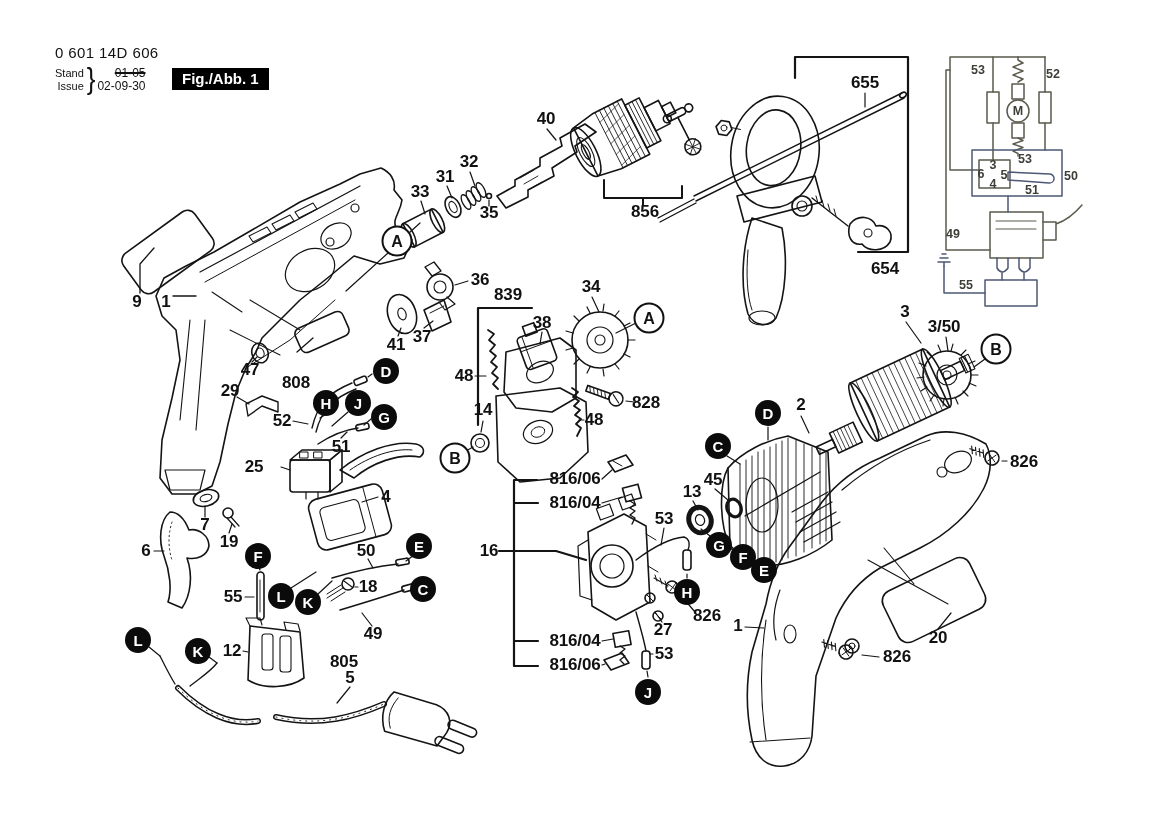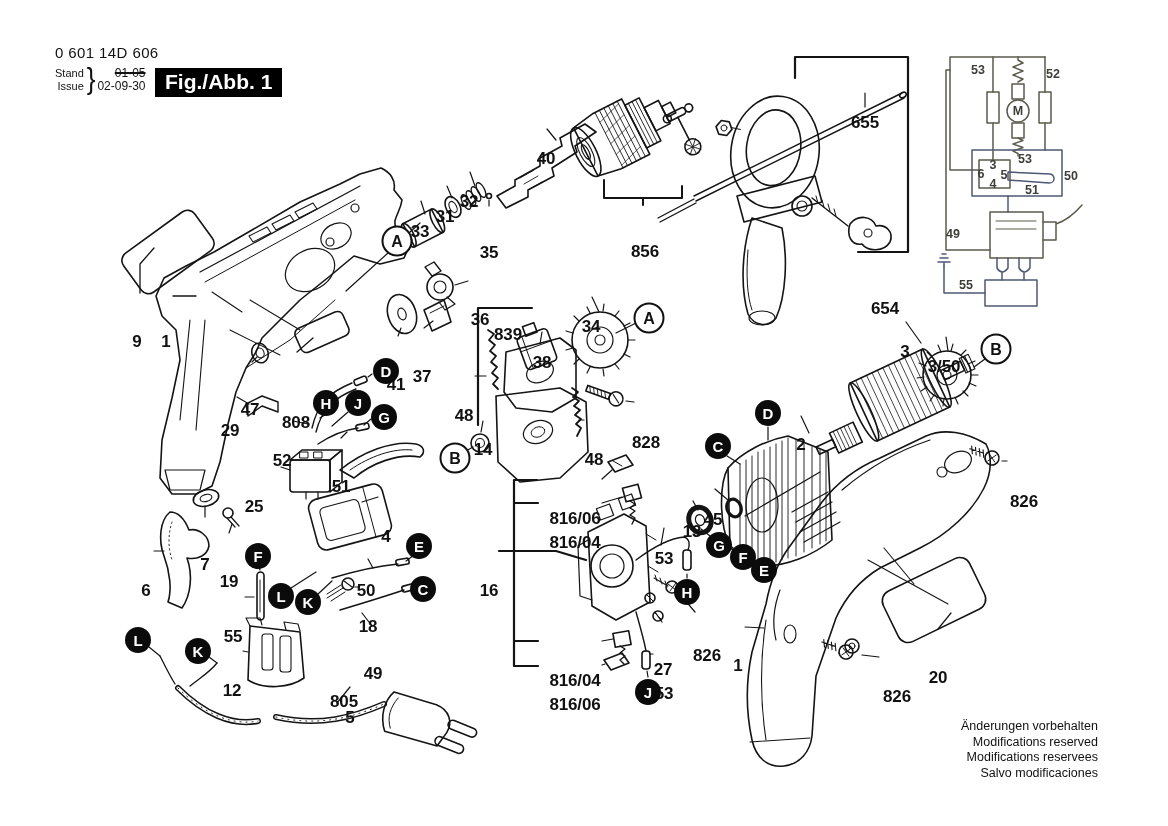--- a/index.html
+++ b/index.html
@@ -9,27 +9,27 @@
   svg *{vector-effect:non-scaling-stroke;}
   .lineart{fill:none;stroke:#141414;stroke-width:1.6;stroke-linejoin:round;stroke-linecap:round;}
   
   .hdr{position:absolute;left:55px;top:44px;}
   .pn{font-size:15px;letter-spacing:.4px;}
   .standrow{display:flex;align-items:center;margin-top:3px;}
   .sl{font-size:11px;line-height:13px;}
   .brace{font-size:26px;font-weight:400;margin:0 2px 0 3px;transform:scaleY(1.1);}
   .sv{font-size:12px;line-height:13px;}
   .struck{text-decoration:line-through;text-decoration-thickness:2px;}
-  .figbox{position:absolute;left:155px;top:68px;background:#000;color:#fff;
-          font-size:21px;font-weight:bold;padding:2px 10px 3px 10px;}
+  .figbox{position:absolute;left:172px;top:68px;background:#000;color:#fff;
+          font-size:15px;font-weight:bold;padding:2px 10px 3px 10px;}
   
   .footer{position:absolute;left:961px;top:719px;font-size:12.5px;line-height:15.5px;}
   
   .plabel{position:absolute;transform:translate(-50%,-50%);font-weight:bold;font-size:17px;
-          white-space:nowrap;letter-spacing:-0.2px;margin-top:40px;}
+          white-space:nowrap;letter-spacing:-0.2px;}
   .clabel{position:absolute;transform:translate(-50%,-50%);font-weight:bold;font-size:12.5px;
           white-space:nowrap;color:#3e3e38;}
   .callout{position:absolute;transform:translate(-50%,-50%);border-radius:50%;
            display:flex;align-items:center;justify-content:center;font-weight:bold;}
   .callout.filled{width:26px;height:26px;background:#0b0b0b;color:#fff;font-size:15px;}
   .callout.outline{width:27px;height:27px;background:#fff;border:2px solid #111;color:#111;font-size:16px;}
 </style>
 </head>
 <body>
 
@@ -468,26 +468,20 @@
     </div>
     <div class="brace">}</div>
     <div class="sv">
       <div class="struck">01-05</div>
       <div>02-09-30</div>
     </div>
   </div>
 </div>
 <div class="figbox">Fig./Abb. 1</div>
 
-<div class="footer">
-  <div>Änderungen vorbehalten</div>
-  <div>Modifications reserved</div>
-  <div>Modifications reservees</div>
-  <div>Salvo modificaciones</div>
-</div>
 
 <div>
       <div class="plabel" style="left: 137px; top: 302px;">9</div>
       <div class="plabel" style="left: 166px; top: 302px;">1</div>
       <div class="plabel" style="left: 296px; top: 383px;">808</div>
       <div class="plabel" style="left: 250px; top: 370px;">47</div>
       <div class="plabel" style="left: 230px; top: 391px;">29</div>
       <div class="plabel" style="left: 282px; top: 421px;">52</div>
       <div class="plabel" style="left: 341px; top: 447px;">51</div>
       <div class="plabel" style="left: 254px; top: 467px;">25</div>

